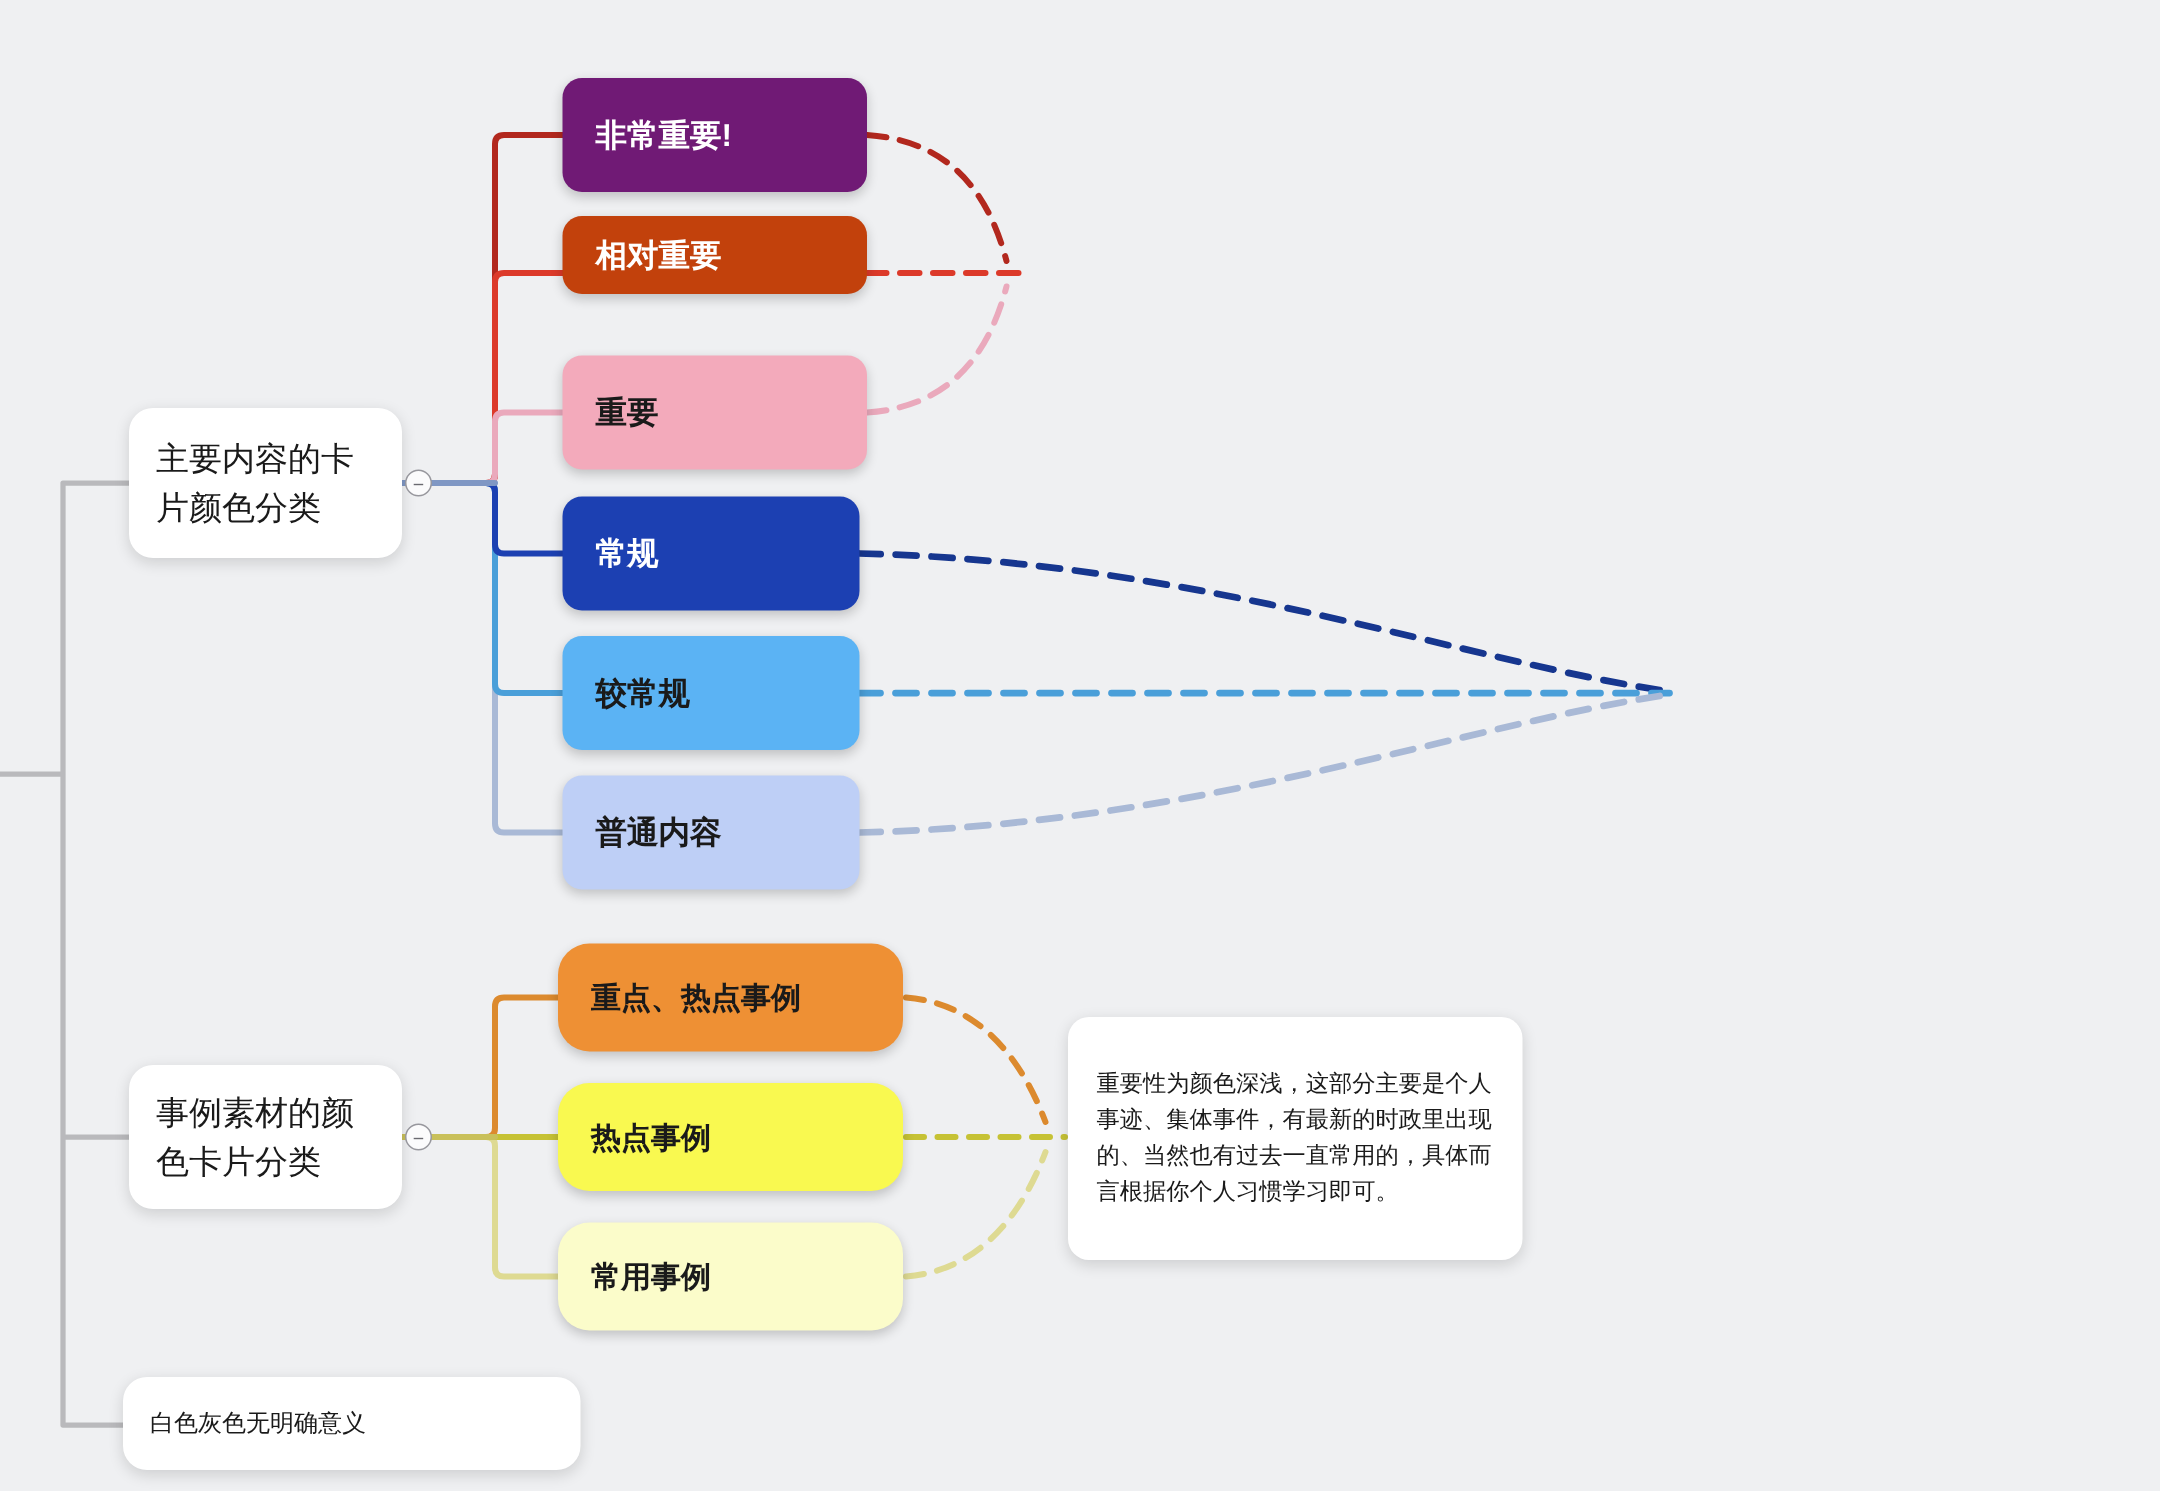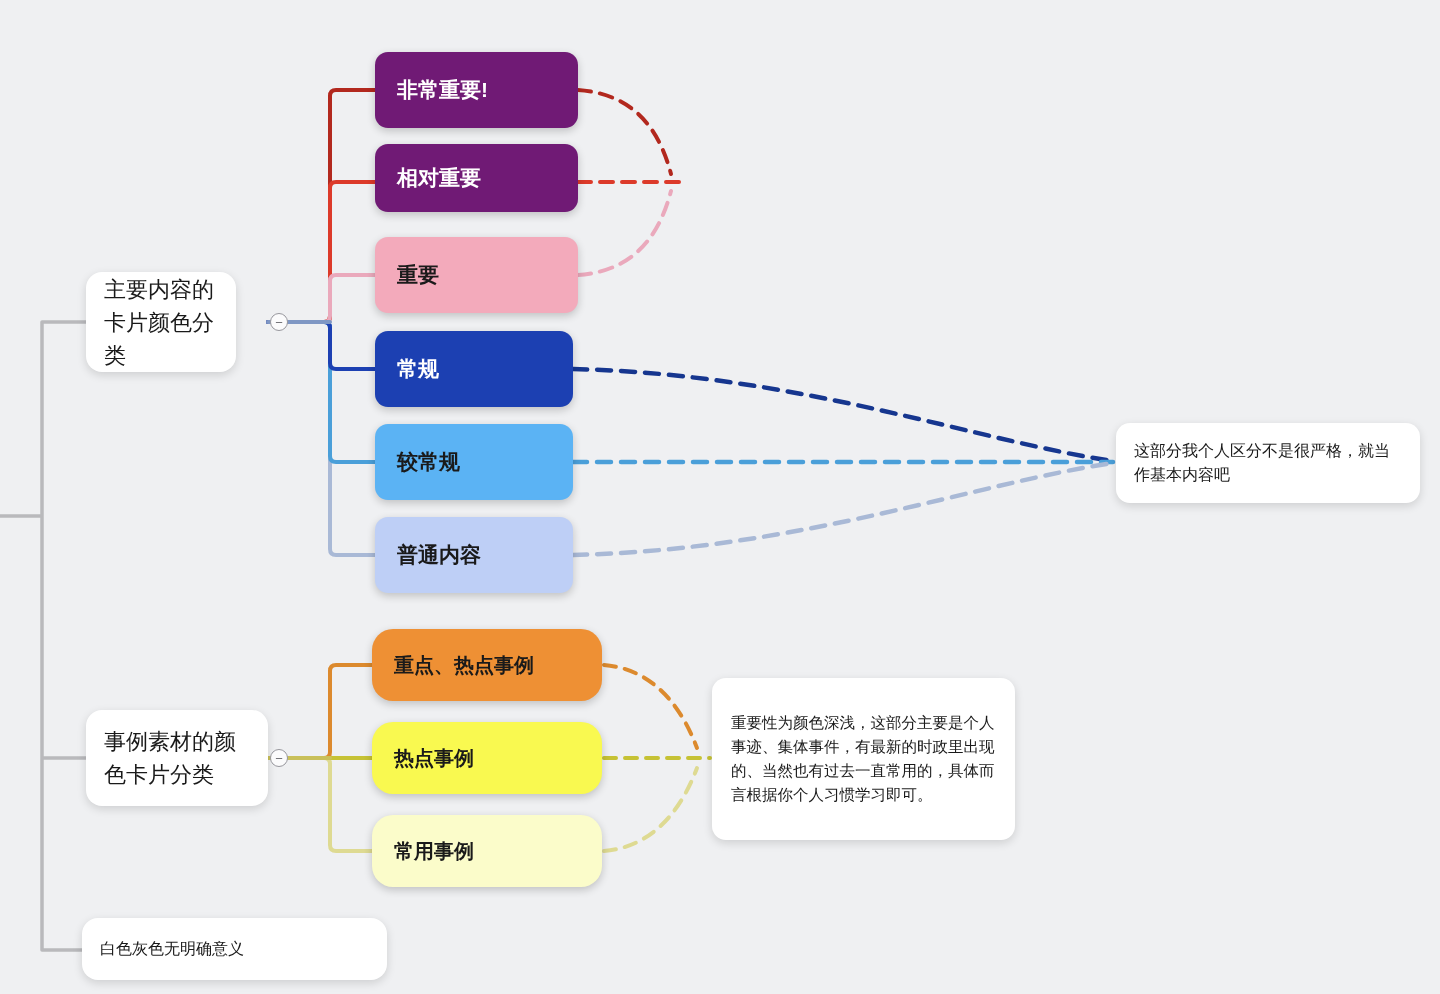--- a/index.html
+++ b/index.html
@@ -96,42 +96,42 @@
 
     <path d="M 573,369 C 800,374 980,442 1113,461" stroke="#16368f" stroke-width="4.5" stroke-dasharray="14 10" stroke-linecap="round"></path>
     <path d="M 573,462 H 1113" stroke="#4a9fd9" stroke-width="4.5" stroke-dasharray="14 10" stroke-linecap="round"></path>
     <path d="M 573,555 C 800,550 980,482 1113,463" stroke="#a9b9d6" stroke-width="4.5" stroke-dasharray="14 10" stroke-linecap="round"></path>
 
     <path d="M 604,665 C 654,669 682,708 697,748" stroke="#dc8a2e" stroke-width="4" stroke-dasharray="12 9" stroke-linecap="round"></path>
     <path d="M 604,758 H 710" stroke="#c6c235" stroke-width="4" stroke-dasharray="12 9" stroke-linecap="round"></path>
     <path d="M 604,851 C 654,847 682,808 697,768" stroke="#deda92" stroke-width="4" stroke-dasharray="12 9" stroke-linecap="round"></path>
   </svg>
 
-  <div class="node node-big" style="left:86px; top:272px; width:150px; height:100px;">
+  <div class="node node-big" style="left:86px; top:272px; width:182px; height:100px;">
     <span>主要内容的卡片颜色分类</span>
   </div>
   <div class="toggle" style="left:270px; top:313px;">
     <span>−</span>
   </div>
 
   <div class="node node-big" style="left:86px; top:710px; width:182px; height:96px;">
     <span>事例素材的颜色卡片分类</span>
   </div>
   <div class="toggle" style="left:270px; top:749px;">
     <span>−</span>
   </div>
 
   <div class="node node-small" style="left:82px; top:918px; width:305px; height:62px;">
     <span>白色灰色无明确意义</span>
   </div>
 
   <div class="card" style="left: 375px; top: 52px; width: 203px; height: 76px; background-color: #701a75; color: rgb(255, 255, 255);">
     <span>非常重要!</span>
   </div>
-  <div class="card" style="left: 375px; top: 144px; width: 203px; height: 68px; background-color: #701a75; color: rgb(255, 255, 255);">
+  <div class="card" style="left: 375px; top: 144px; width: 203px; height: 52px; background-color: #c2410c; color: rgb(255, 255, 255);">
     <span>相对重要</span>
   </div>
   <div class="card" style="left: 375px; top: 237px; width: 203px; height: 76px; background-color: rgb(243, 170, 187); color: rgb(26, 26, 26);">
     <span>重要</span>
   </div>
   <div class="card" style="left: 375px; top: 331px; width: 198px; height: 76px; background-color: rgb(28, 64, 178); color: rgb(255, 255, 255);">
     <span>常规</span>
   </div>
   <div class="card" style="left: 375px; top: 424px; width: 198px; height: 76px; background-color: rgb(91, 179, 244); color: rgb(26, 26, 26);">
     <span>较常规</span>
@@ -144,21 +144,18 @@
     <span>重点、热点事例</span>
   </div>
   <div class="card card-sm" style="left: 372px; top: 722px; width: 230px; height: 72px; background-color: rgb(249, 249, 80); color: rgb(26, 26, 26);">
     <span>热点事例</span>
   </div>
   <div class="card card-sm" style="left: 372px; top: 815px; width: 230px; height: 72px; background-color: rgb(251, 252, 202); color: rgb(26, 26, 26);">
     <span>常用事例</span>
   </div>
 
 
-  <div class="note note-body" style="left:1116px; top:423px; width:304px; min-height:80px;">
-    <span>这部分我个人区分不是很严格，就当作基本内容吧</span>
-  </div>
 
   <div class="note note-body-sm" style="left:712px; top:678px; width:303px; min-height:162px;">
     <span>重要性为颜色深浅，这部分主要是个人事迹、集体事件，有最新的时政里出现的、当然也有过去一直常用的，具体而言根据你个人习惯学习即可。</span>
   </div>
 
 </div>
 
 </body></html>

